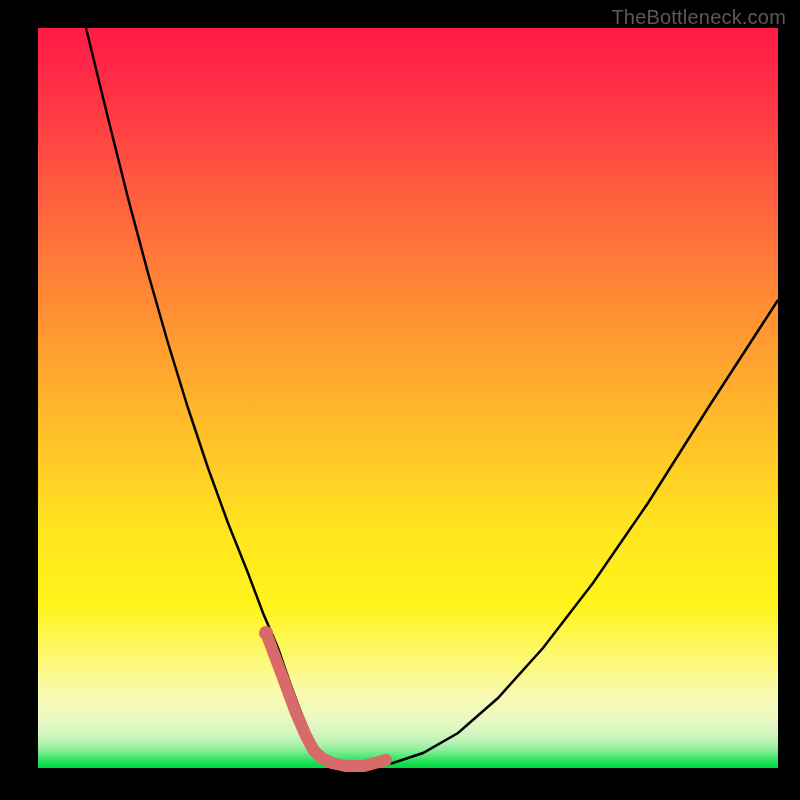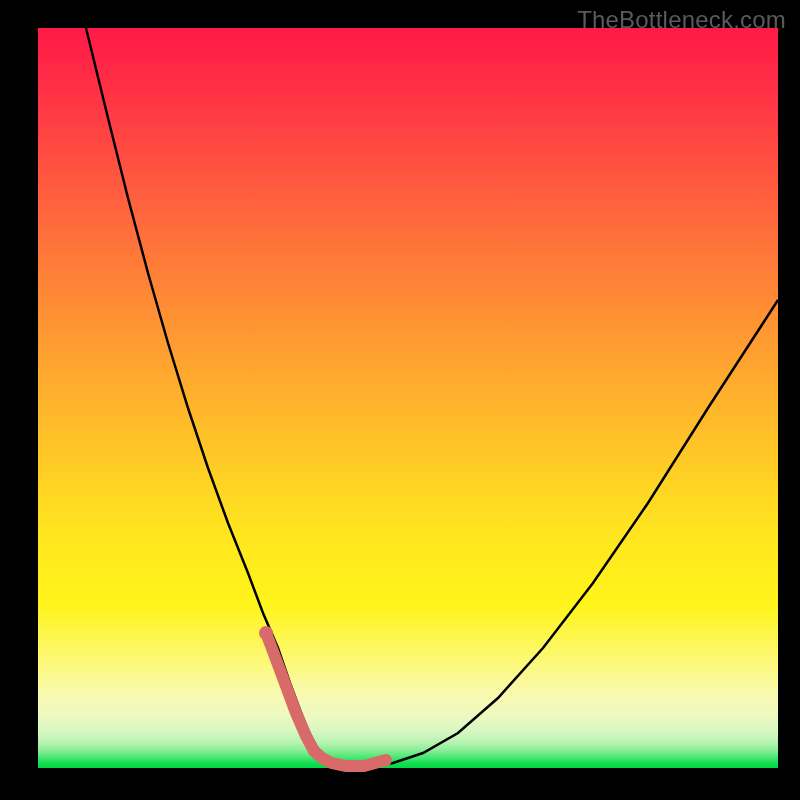--- a/index.html
+++ b/index.html
@@ -45,21 +45,21 @@
         #8eee9a 97.5%,
         #4fe874 98.5%,
         #16df52 99.3%,
         #00d843 100%
       );
   }
   .watermark {
     position: absolute;
     top: 6px;
     right: 14px;
-    font-size: 24px;
+    font-size: 20px;
     font-weight: 400;
     color: #5a5a5a;
     letter-spacing: 0.2px;
     user-select: none;
   }
   svg.curve {
     position: absolute;
     left: 0;
     top: 0;
     width: 740px;

